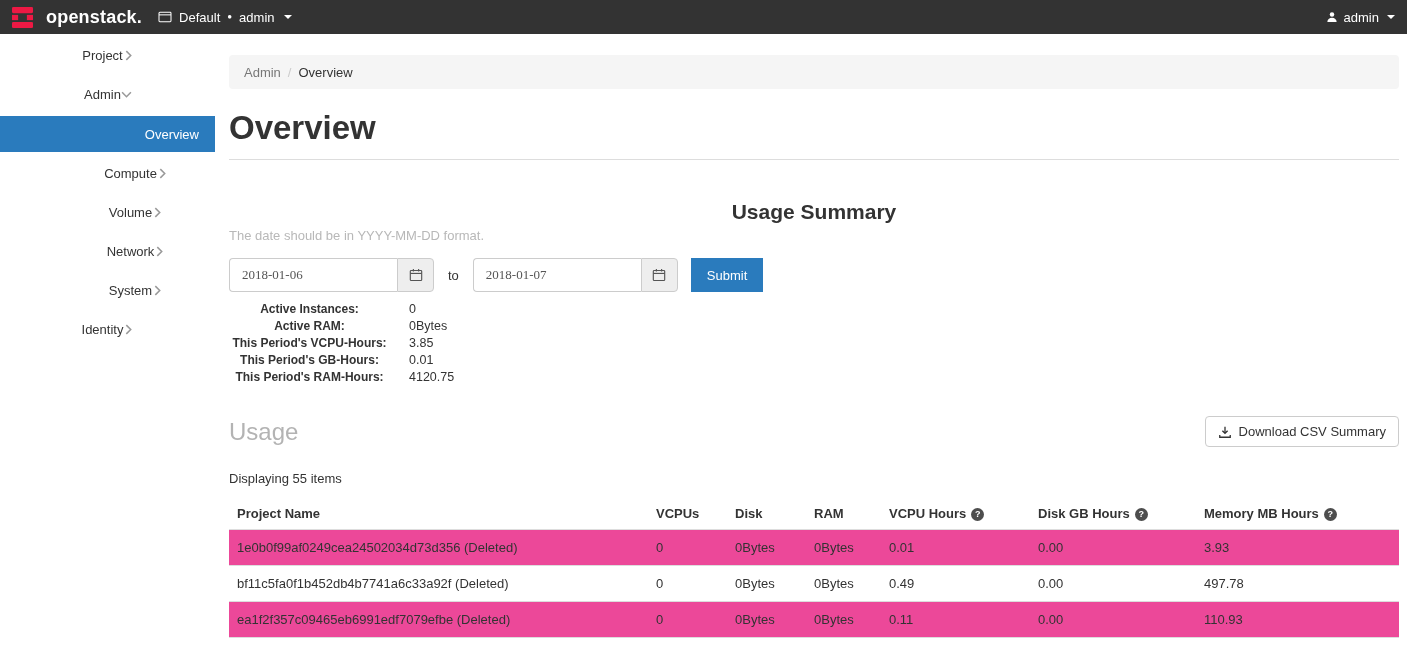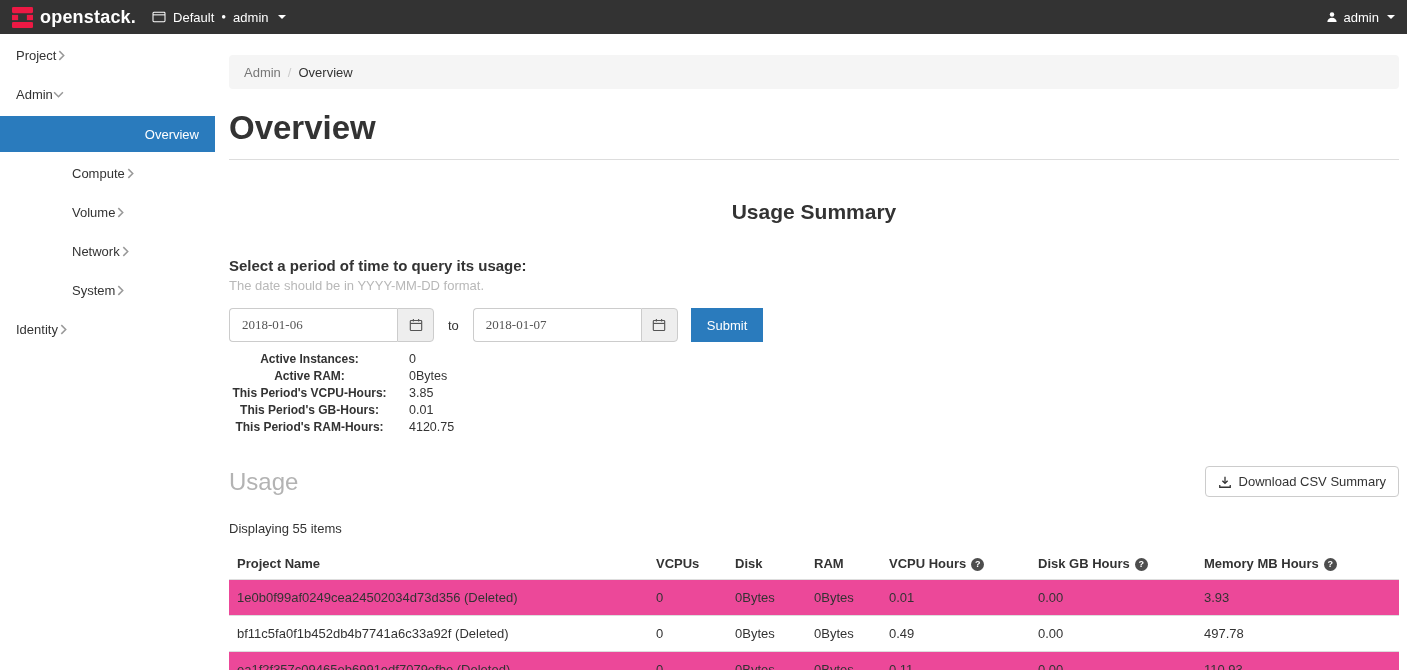--- a/index.html
+++ b/index.html
@@ -13,42 +13,42 @@
     width:1407px; height:670px; overflow:hidden;
     font-family:"Liberation Sans", sans-serif;
     color:#333; background:#fff; font-size:13px;
   }
 
   
   .topbar {
     height:34px; background:var(--topbar-bg); color:#fff;
     display:flex; align-items:center; padding:0 12px;
   }
-  .brand { display:flex; align-items:center; gap:7px; cursor:pointer; }
+  .brand { display:flex; align-items:center; gap:13px; cursor:pointer; }
   .brand-text { font-size:18px; font-weight:700; letter-spacing:.2px; line-height:1; }
   .context-switcher {
     display:flex; align-items:center; gap:7px; margin-left:16px;
     font-size:13px; cursor:pointer;
   }
   .dot-sep { font-size:8px; line-height:1; }
   .caret {
     width:0; height:0; display:inline-block;
     border-left:4px solid transparent; border-right:4px solid transparent;
     border-top:4px solid #fff; margin-left:2px;
   }
   .topbar-right { margin-left:auto; display:flex; align-items:center; gap:6px; cursor:pointer; }
 
   
   .layout { display:flex; height:636px; }
   .sidebar { width:215px; flex:none; padding-top:2px; }
   .main { flex:1; padding:0 8px 0 14px; overflow:hidden; }
 
   
   .nav-row {
-    height:39px; display:flex; align-items:center; justify-content:flex-start;
+    height:39px; display:flex; align-items:center; justify-content:center;
     padding:0 15px 0 16px; cursor:pointer; color:#333;
   }
   .nav-row .chev { display:flex; align-items:center; }
   .nav-selected {
     height:36px; background:var(--primary); color:#fff;
     display:flex; align-items:center; justify-content:flex-end;
     padding-right:16px; cursor:pointer; margin:2px 0;
   }
   .nav-sub { padding-left:72px; }
 
@@ -230,21 +230,20 @@
       <span class="crumb-parent">Admin</span>
       <span class="crumb-sep">/</span>
       <span class="crumb-current">Overview</span>
     </div>
 
     <h1 class="page-title">Overview</h1>
     <hr class="title-rule">
 
     <h2 class="section-heading">Usage Summary</h2>
 
-    <div class="query-prompt">Select a period of time to query its usage:</div>
     <div class="query-hint">The date should be in YYYY-MM-DD format.</div>
 
     <div class="date-form">
       <div class="input-group">
         <input class="date-input" type="text" value="2018-01-06" style="">
         <span class="input-addon">
           <svg width="14" height="14" viewBox="0 0 16 16" fill="none" stroke="#555" stroke-width="1.3">
             <rect x="1.5" y="2.8" width="13" height="11.5" rx="1"></rect>
             <line x1="1.5" y1="6.2" x2="14.5" y2="6.2"></line>
             <line x1="5" y1="1" x2="5" y2="4"></line>

